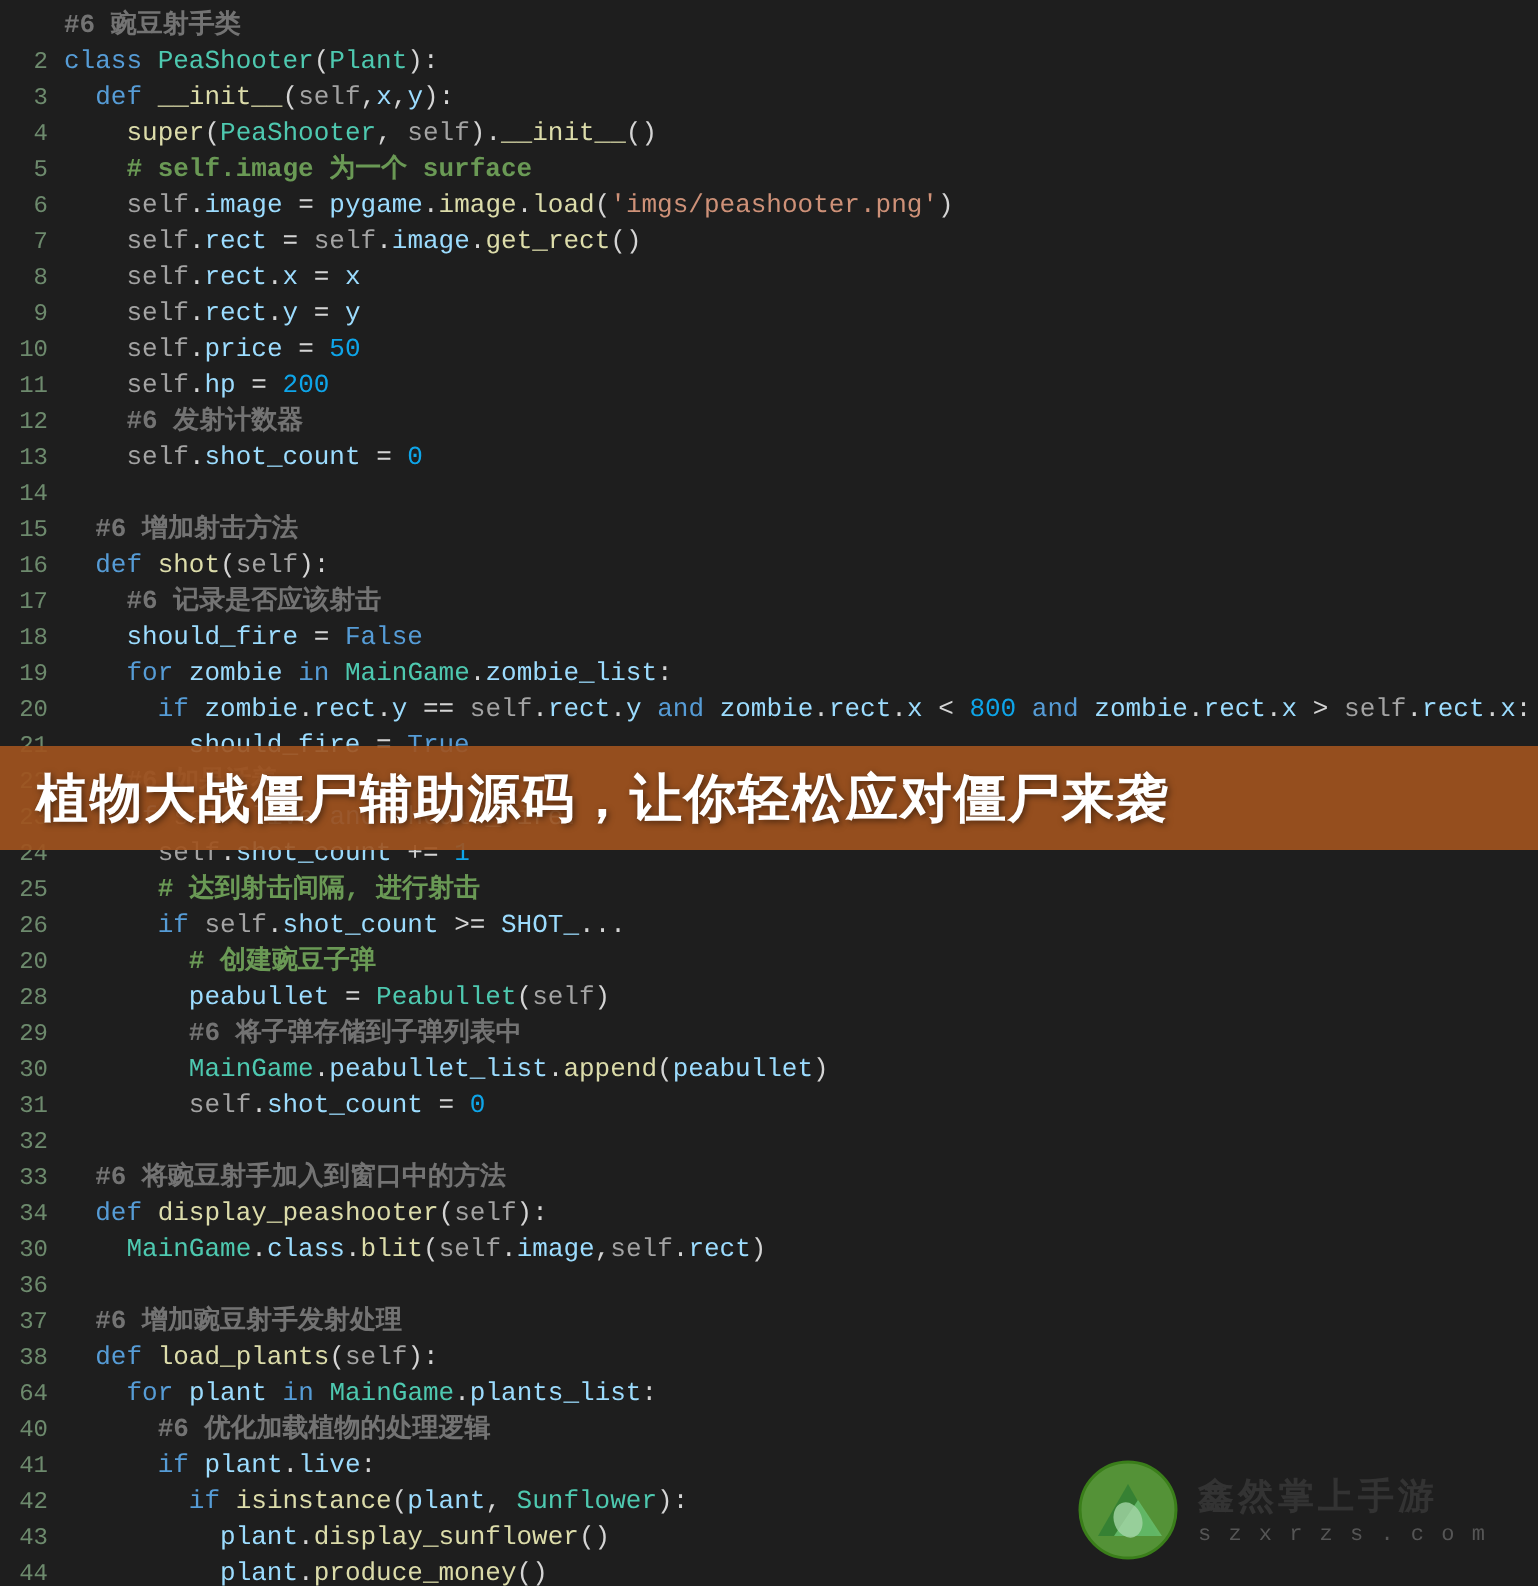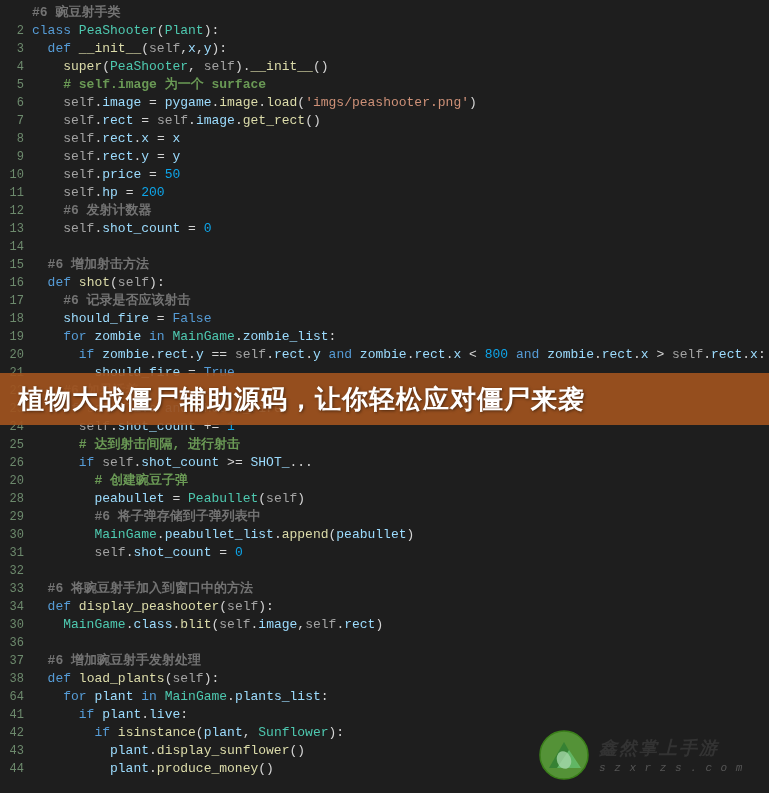--- a/index.html
+++ b/index.html
@@ -102,21 +102,20 @@
       width: 50px;
       height: 50px;
       margin-right: 10px;
       flex-shrink: 0;
     }
 
     .logo-text-block {
       display: flex;
       flex-direction: column;
       align-items: flex-start;
-      font-style: italic;
     }
 
     .logo-cn {
       color: #333;
       font-family: 'Microsoft YaHei', 'SimHei', sans-serif;
       font-size: 18px;
       font-weight: bold;
       letter-spacing: 2px;
     }
 
@@ -164,20 +163,21 @@
       <div class="code-line"><span class="line-num">30</span><span class="line-content">        <span class="cls">MainGame</span>.<span class="attr">peabullet_list</span>.<span class="fn">append</span>(<span class="attr">peabullet</span>)</span></div>
       <div class="code-line"><span class="line-num">31</span><span class="line-content">        <span class="self-kw">self</span>.<span class="attr">shot_count</span> = <span class="num">0</span></span></div>
       <div class="code-line"><span class="line-num">32</span><span class="line-content"></span></div>
       <div class="code-line"><span class="line-num">33</span><span class="line-content">  <span class="cm-bold">#6 将豌豆射手加入到窗口中的方法</span></span></div>
       <div class="code-line"><span class="line-num">34</span><span class="line-content">  <span class="kw">def</span> <span class="fn">display_peashooter</span>(<span class="self-kw">self</span>):</span></div>
       <div class="code-line"><span class="line-num">30</span><span class="line-content">    <span class="cls">MainGame</span>.<span class="attr">class</span>.<span class="fn">blit</span>(<span class="self-kw">self</span>.<span class="attr">image</span>,<span class="self-kw">self</span>.<span class="attr">rect</span>)</span></div>
       <div class="code-line"><span class="line-num">36</span><span class="line-content"></span></div>
       <div class="code-line"><span class="line-num">37</span><span class="line-content">  <span class="cm-bold">#6 增加豌豆射手发射处理</span></span></div>
       <div class="code-line"><span class="line-num">38</span><span class="line-content">  <span class="kw">def</span> <span class="fn">load_plants</span>(<span class="self-kw">self</span>):</span></div>
       <div class="code-line"><span class="line-num">64</span><span class="line-content">    <span class="kw">for</span> <span class="attr">plant</span> <span class="kw">in</span> <span class="cls">MainGame</span>.<span class="attr">plants_list</span>:</span></div>
+      <div class="code-line"><span class="line-num">40</span><span class="line-content">      <span class="cm-bold">#6 优化加载植物的处理逻辑</span></span></div>
       <div class="code-line"><span class="line-num">41</span><span class="line-content">      <span class="kw">if</span> <span class="attr">plant</span>.<span class="attr">live</span>:</span></div>
       <div class="code-line"><span class="line-num">42</span><span class="line-content">        <span class="kw">if</span> <span class="builtin">isinstance</span>(<span class="attr">plant</span>, <span class="cls">Sunflower</span>):</span></div>
       <div class="code-line"><span class="line-num">43</span><span class="line-content">          <span class="attr">plant</span>.<span class="fn">display_sunflower</span>()</span></div>
       <div class="code-line"><span class="line-num">44</span><span class="line-content">          <span class="attr">plant</span>.<span class="fn">produce_money</span>()</span></div>
     </div>
 
   <div class="banner">
     <span class="banner-text">植物大战僵尸辅助源码，让你轻松应对僵尸来袭</span>
   </div>
 

